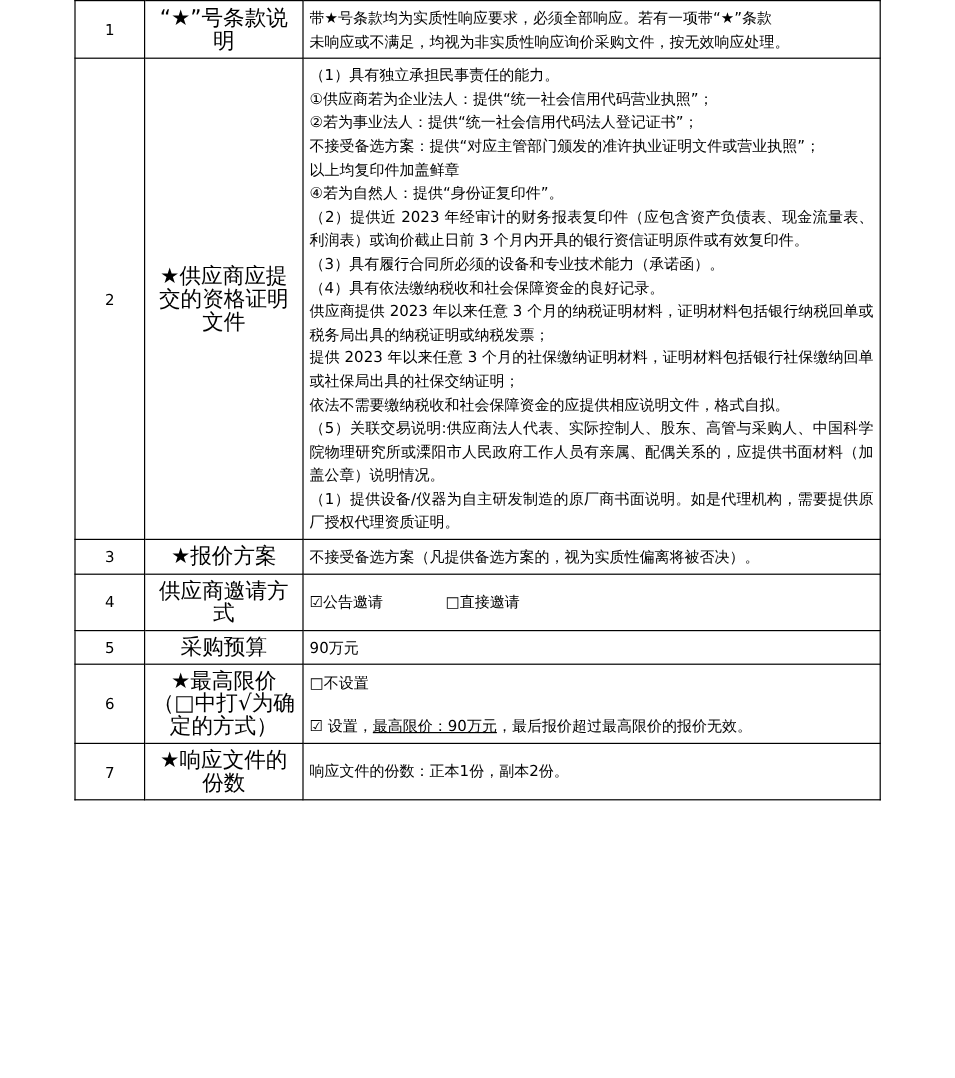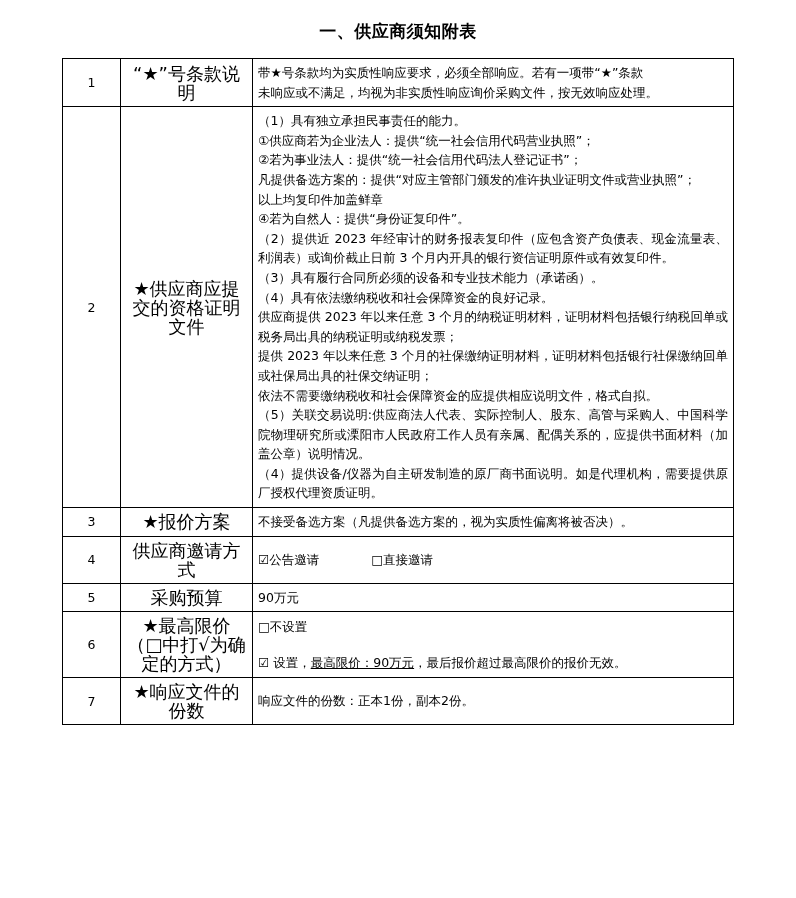--- a/index.html
+++ b/index.html
@@ -87,21 +87,20 @@
     align-items: center;
   }
   .opt1 { margin-right: 52px; }
   .u { text-decoration: underline; }
 </style>
 </head>
 <body>
 
 <div class="page">
 
-  <div class="doc-subtitle">一、供应商须知附表</div>
 
   <table class="spec">
     <colgroup>
       <col class="col-no">
       <col class="col-name">
       <col>
     </colgroup>
     <tbody>
 
       <tr>
@@ -113,31 +112,31 @@
         </td>
       </tr>
 
       <tr>
         <td class="cno">2</td>
         <td class="cname">★供应商应提交的资格证明文件</td>
         <td class="cdesc vtop">
           <p>（1）具有独立承担民事责任的能力。</p>
           <p>①供应商若为企业法人：提供“统一社会信用代码营业执照”；</p>
           <p>②若为事业法人：提供“统一社会信用代码法人登记证书”；</p>
-          <p>凡提供备选方案的：提供“对应主管部门颁发的准许执业证明文件或营业执照”；</p>
+          <p>不接受备选方案：提供“对应主管部门颁发的准许执业证明文件或营业执照”；</p>
           <p>以上均复印件加盖鲜章</p>
           <p>④若为自然人：提供“身份证复印件”。</p>
           <p>（2）提供近 2023 年经审计的财务报表复印件（应包含资产负债表、现金流量表、利润表）或询价截止日前 3 个月内开具的银行资信证明原件或有效复印件。</p>
           <p>（3）具有履行合同所必须的设备和专业技术能力（承诺函）。</p>
           <p>（4）具有依法缴纳税收和社会保障资金的良好记录。</p>
           <p>供应商提供 2023 年以来任意 3 个月的纳税证明材料，证明材料包括银行纳税回单或税务局出具的纳税证明或纳税发票；</p>
           <p>提供 2023 年以来任意 3 个月的社保缴纳证明材料，证明材料包括银行社保缴纳回单或社保局出具的社保交纳证明；</p>
           <p>依法不需要缴纳税收和社会保障资金的应提供相应说明文件，格式自拟。</p>
           <p>（5）关联交易说明:供应商法人代表、实际控制人、股东、高管与采购人、中国科学院物理研究所或溧阳市人民政府工作人员有亲属、配偶关系的，应提供书面材料（加盖公章）说明情况。</p>
-          <p>（4）提供设备/仪器为自主研发制造的原厂商书面说明。如是代理机构，需要提供原厂授权代理资质证明。</p>
+          <p>（1）提供设备/仪器为自主研发制造的原厂商书面说明。如是代理机构，需要提供原厂授权代理资质证明。</p>
         </td>
       </tr>
 
       <tr>
         <td class="cno">3</td>
         <td class="cname">★报价方案</td>
         <td class="cdesc">
           <p>不接受备选方案（凡提供备选方案的，视为实质性偏离将被否决）。</p>
         </td>
       </tr>

